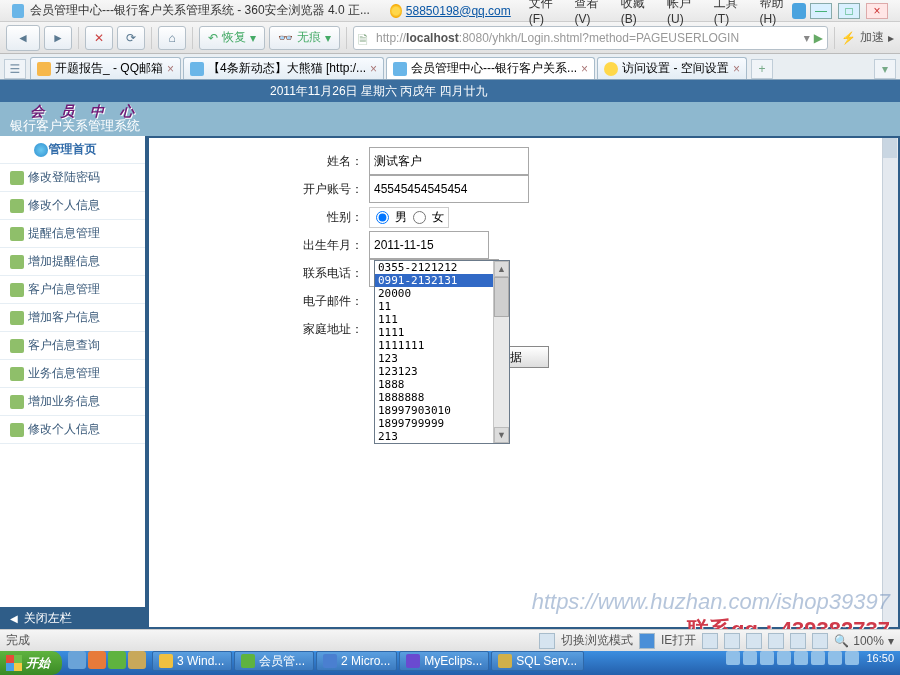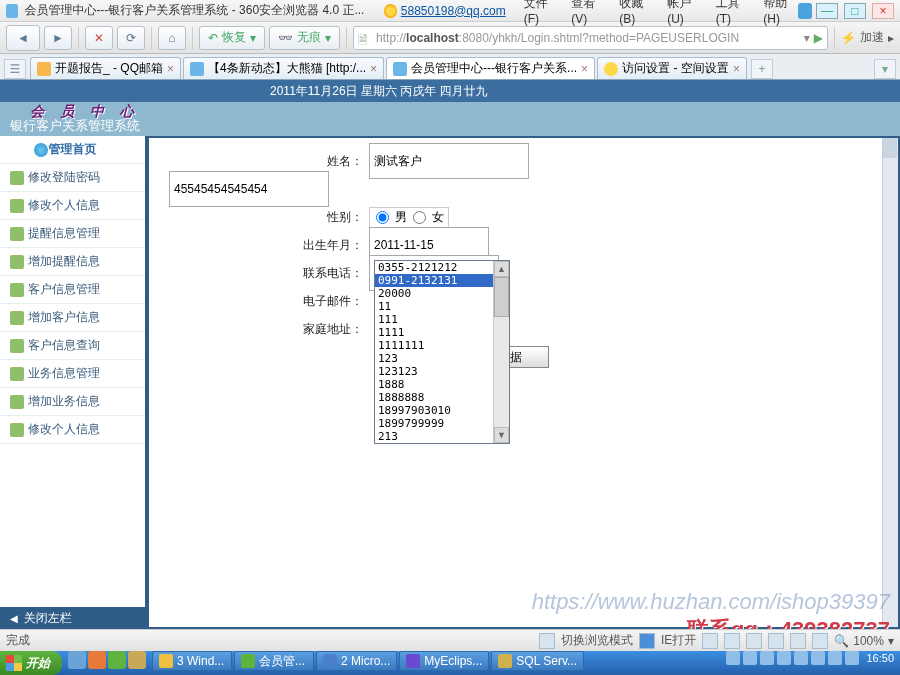--- a/index.html
+++ b/index.html
@@ -1,19 +1,19 @@
 <!DOCTYPE html>
 <html><head>
 <meta charset="utf-8">
 <style>
 * { margin: 0; padding: 0; box-sizing: border-box; font-family: "Microsoft YaHei", SimSun, sans-serif; font-size: 12px; }
 body { background: #fff; width: 900px; height: 675px; overflow: hidden; position: relative; }
 
 
-.title-bar { height: 22px; background: linear-gradient(#f7f7f7,#e8e8e8); display: flex; align-items: center; padding: 0 6px; border-bottom: 1px solid #ccc; }
+.title-bar { height: 22px; background: linear-gradient(#f7f7f7,#e8e8e8); display: flex; align-items: center; padding: 0 12px; border-bottom: 1px solid #ccc; }
 .title-bar .favicon { width: 14px; height: 14px; background: #6ab6e8; border-radius: 2px; margin-right: 6px; }
 .title-bar .title { flex: 0 0 auto; color: #333; }
 .title-bar .qq-icon { width: 14px; height: 14px; background: radial-gradient(circle,#ffd74a 40%,#f6a800 70%); border-radius: 50%; margin: 0 4px 0 20px; }
 .title-bar .email { color: #0a57a6; text-decoration: underline; }
 .title-bar .menus { display: flex; gap: 14px; margin-left: 18px; color: #333; }
 .title-bar .spacer { flex: 1; }
 .title-bar .win-btns { display: flex; gap: 6px; }
 .title-bar .wb { width: 22px; height: 16px; border: 1px solid #8aa; background: #d9f0ff; display: flex; align-items: center; justify-content: center; color: #3a6; }
 .title-bar .wb.red { color: #c33; border-color: #daa; background: #ffe6e6; }
 .title-bar .shield { width:16px;height:16px;background:#4aa3df;border-radius:3px;margin-right:4px; }
@@ -58,21 +58,21 @@
 .side-item.home::before { left: 34px; }
 
 .main { flex: 1; background: #2f5d88; padding: 2px; position: relative; }
 .main-inner { background: #fff; width: 100%; height: 100%; position: relative; }
 .main-scroll { position:absolute; right:0; top:0; width:16px; height:100%; background:#e4e9ef; border-left:1px solid #c6d0da; }
 .main-scroll .thumb { width:14px;height:20px;background:#c9d6e2; }
 
 .form-area { padding: 10px 20px; }
 .form-row { display: flex; align-items: center; height: 26px; margin-bottom: 2px; }
 .form-row label { width: 200px; text-align: right; padding-right: 6px; color: #222; }
-.form-row input[type=text] { width: 160px; height: 36px; border: 1px solid #a8a8a8; padding: 0 4px; font-size: 12px; }
+.form-row input[type=text] { width: 160px; height: 28px; border: 1px solid #a8a8a8; padding: 0 4px; font-size: 12px; }
 .form-row .radio-group { display: flex; align-items: center; gap: 4px; border: 1px solid #ccc; padding: 1px 4px; }
 .form-row .radio-group input { margin: 0 2px; }
 .submit-btn { width: 90px; height: 22px; border: 1px solid #888; background: linear-gradient(#fff,#ddd); margin-left:auto; }
 
 .autocomplete { position: absolute; left: 225px; top: 122px; width: 136px; height: 184px; border: 1px solid #6b7a8a; background: #fff; display: flex; }
 .ac-list { flex: 1; overflow: hidden; }
 .ac-item { height: 13px; line-height: 13px; padding: 0 3px; font-family: SimSun, monospace; font-size: 11px; white-space:nowrap; }
 .ac-item.sel { background: #3169c6; color: #fff; }
 .ac-scroll { width: 16px; background: #e8e8e8; border-left: 1px solid #c6c6c6; display:flex;flex-direction:column; }
 .ac-scroll .ar { height:16px;background:#dcdcdc;border:1px solid #bbb;display:flex;align-items:center;justify-content:center;font-size:9px;color:#666; }
@@ -241,20 +241,21 @@
   </div>
 
   <div class="main">
     <div class="main-inner">
       <div class="form-area">
         <div class="form-row">
             <label>姓名：</label>
             <input type="text" value="测试客户" style="">
           </div>
         <div class="form-row">
+            <label>开户账号：</label>
             <input type="text" value="45545454545454" style="">
           </div>
         <div class="form-row">
             <label>性别：</label>
           <span class="radio-group">
             <input type="radio" checked="" style="">
               <span>男</span>
             <input type="radio" style="">
               <span>女</span>
           </span>

